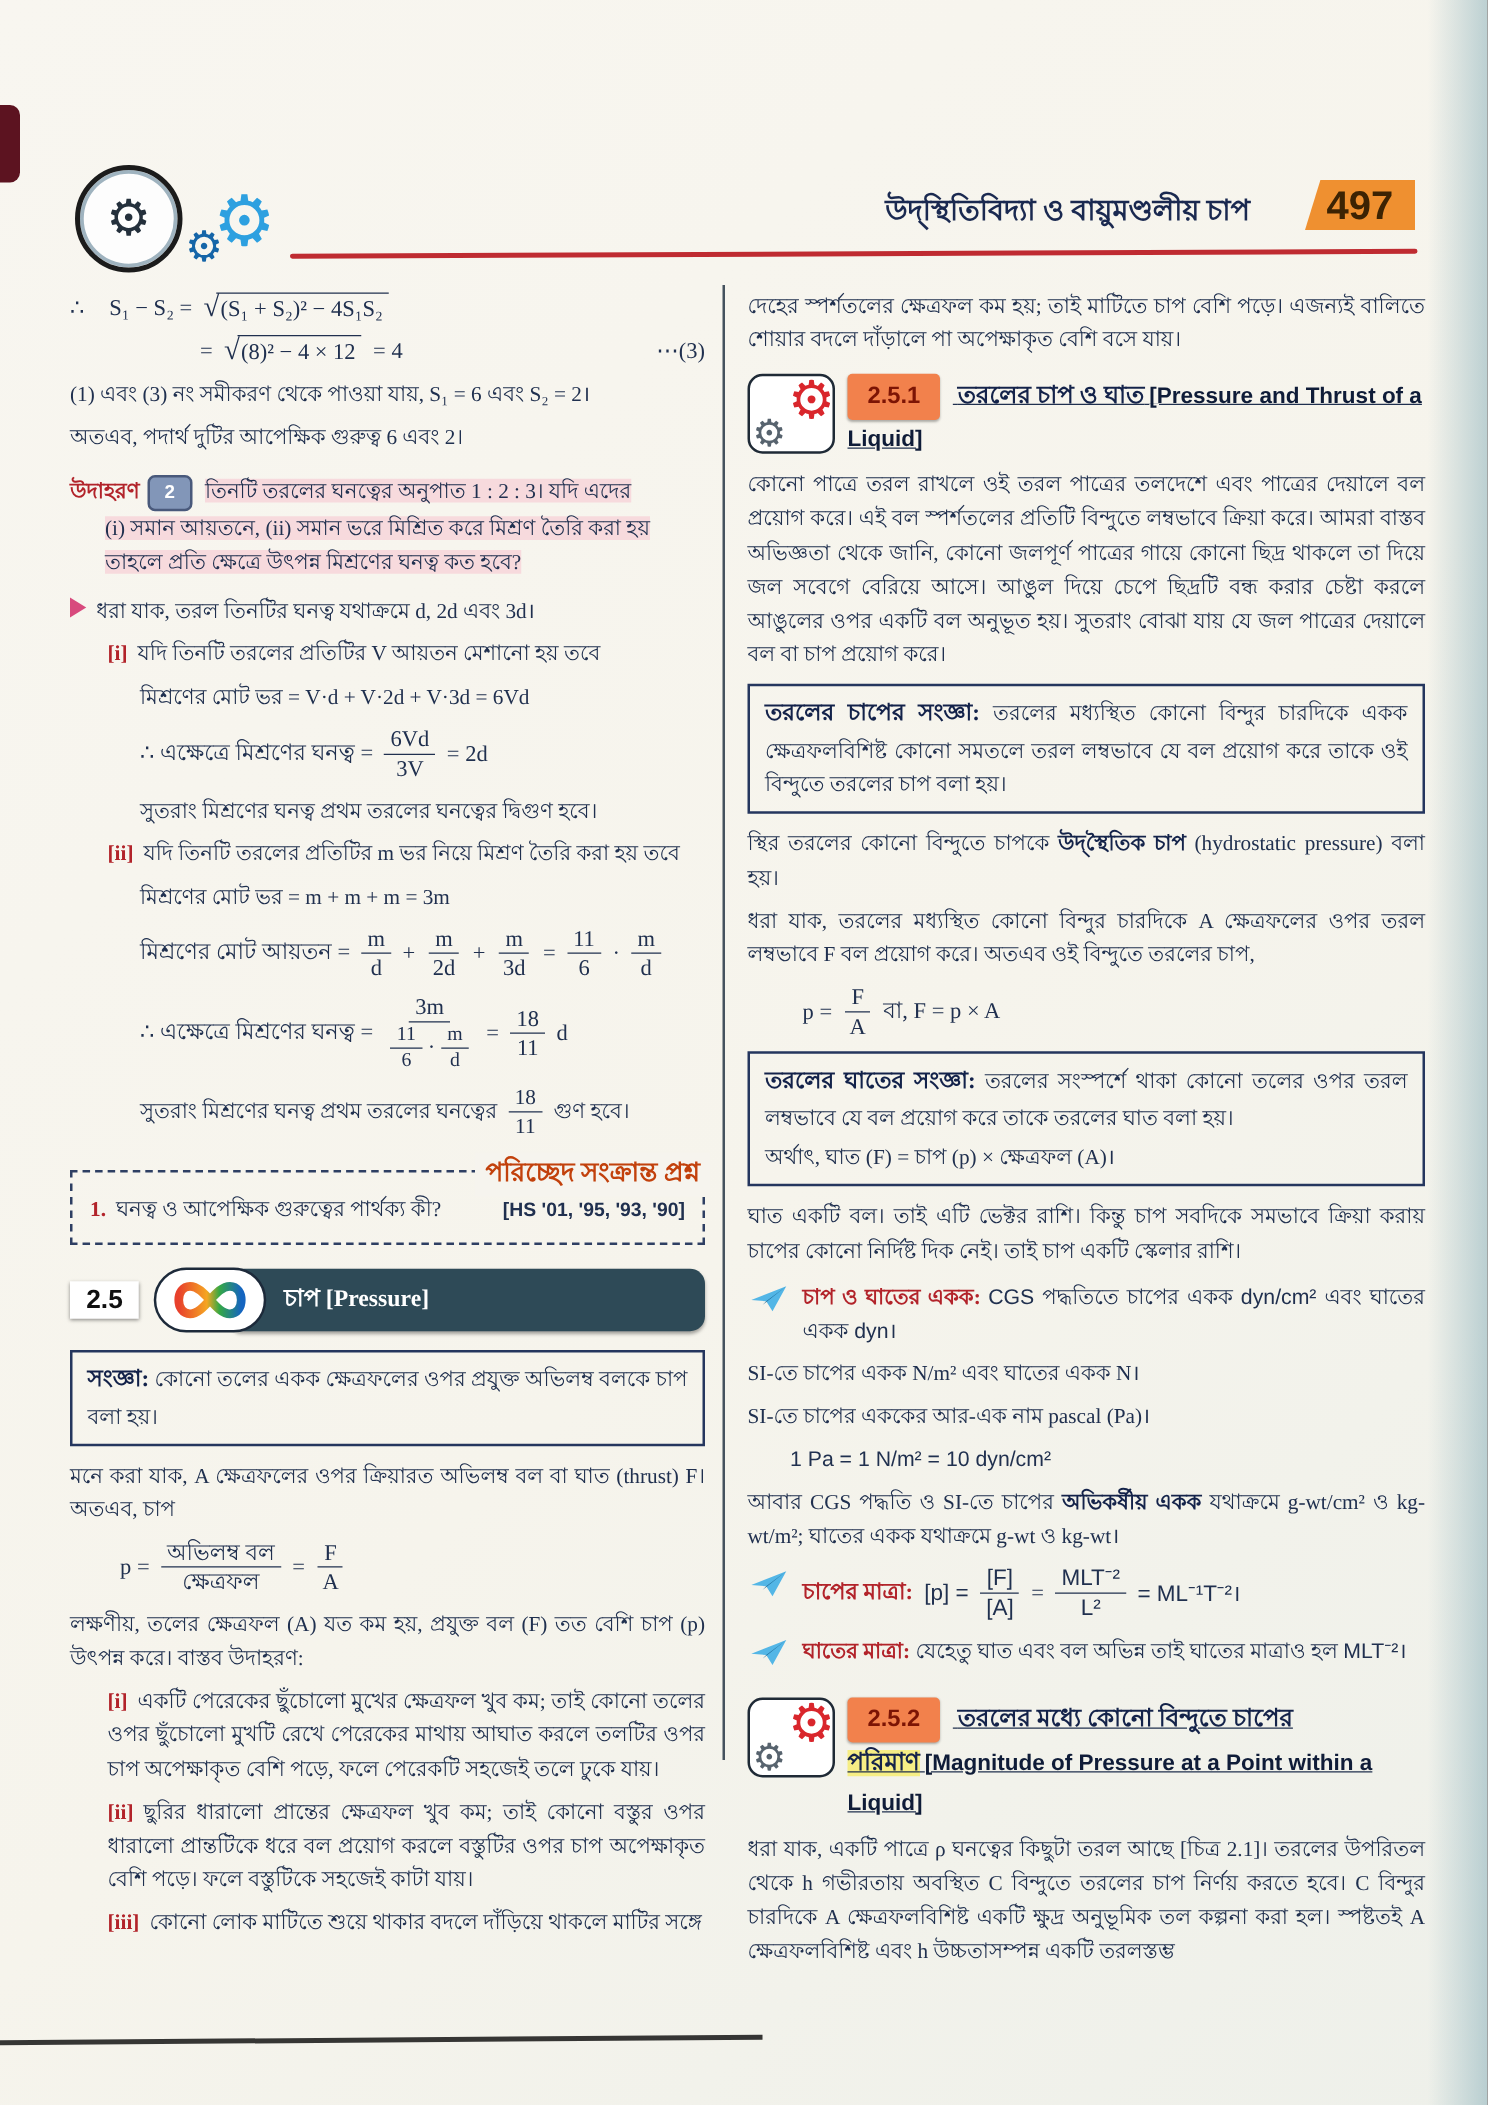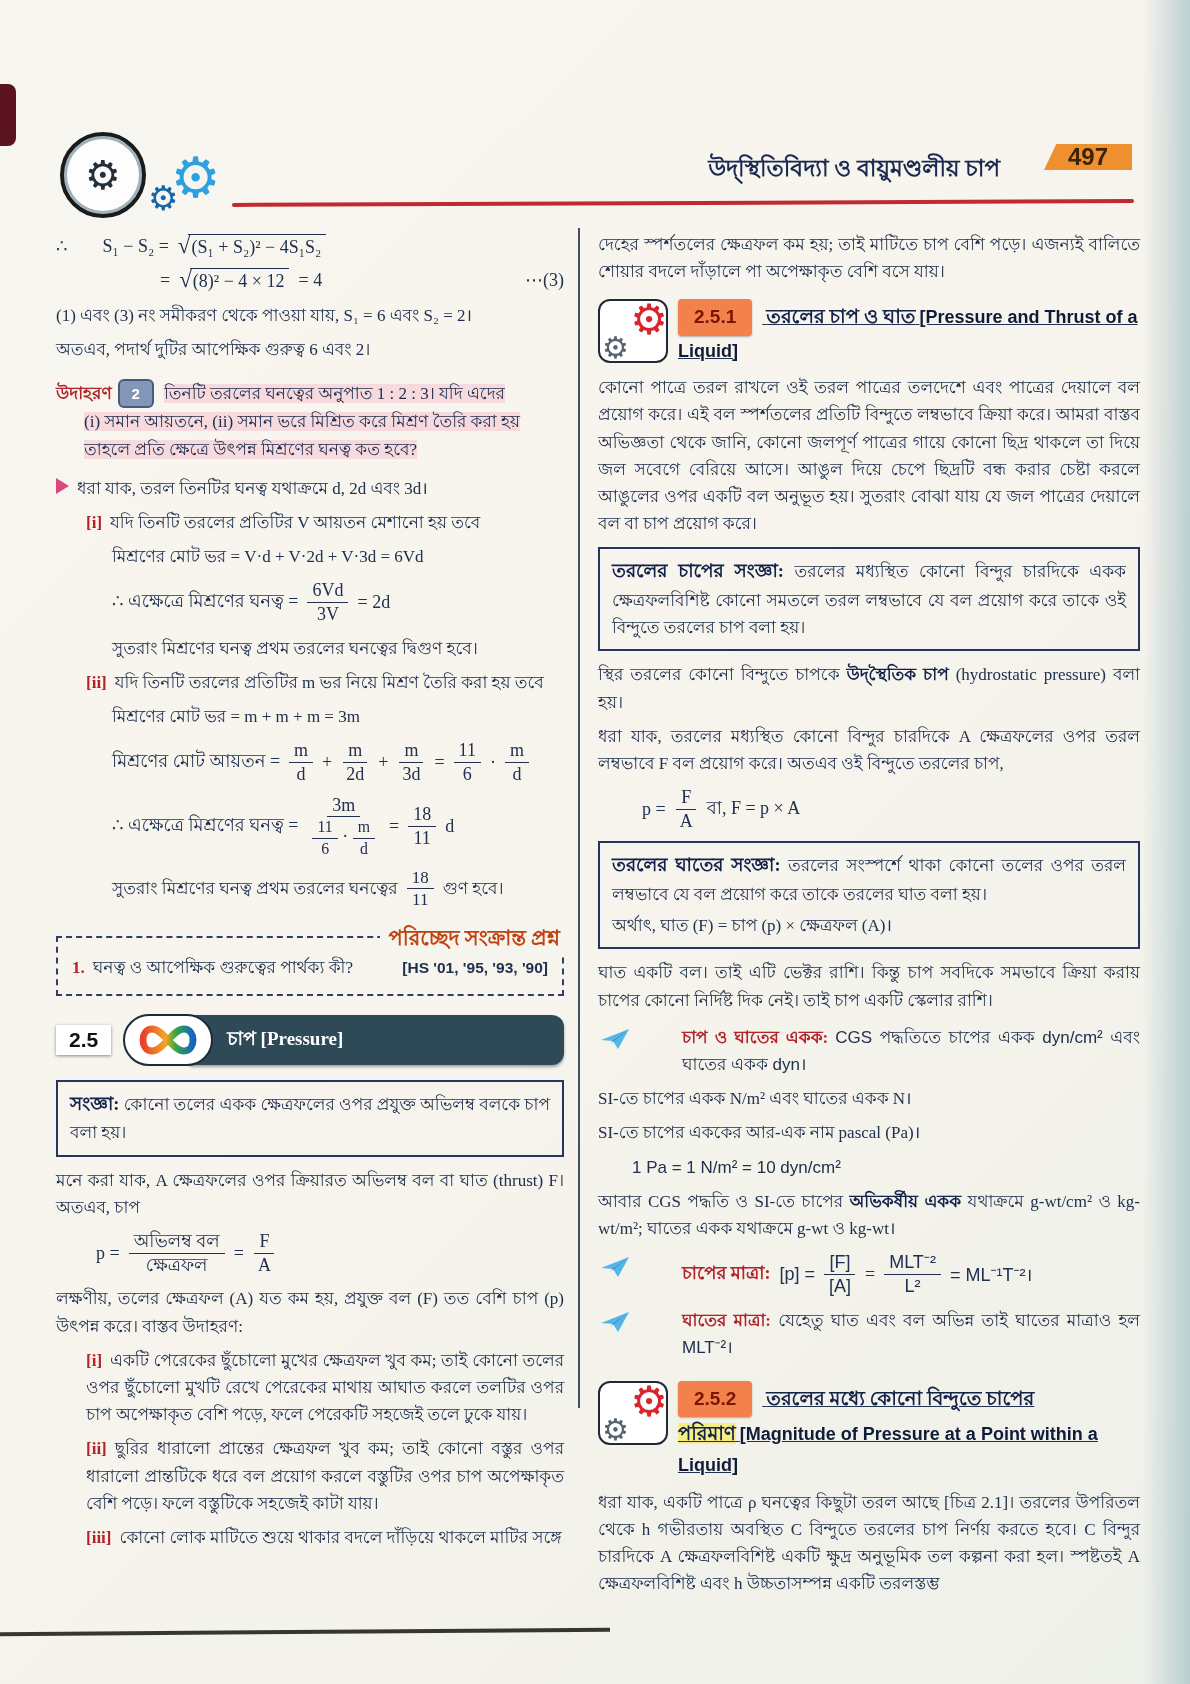--- a/index.html
+++ b/index.html
@@ -11,22 +11,22 @@
   .spine{position:absolute;left:0;top:84px;width:16px;height:62px;background:#5c1320;border-radius:0 8px 8px 0;}
   .bshadow{position:absolute;left:0;bottom:50px;width:610px;height:4px;background:#141414;transform:rotate(-.4deg);opacity:.85;}
 
   
   .logo{position:absolute;left:60px;top:132px;display:flex;align-items:flex-end;}
   .brain-circle{width:78px;height:78px;border:4px solid #1b1b1b;border-radius:50%;display:flex;align-items:center;justify-content:center;background:#fdfdfd;box-shadow:inset 0 0 0 3px #9fb3bf;}
   .brain-circle span{font-size:40px;color:#24303c;font-family:"DejaVu Sans",sans-serif;}
   .gear-blue-sm{font-size:34px;color:#1565a8;margin-left:2px;font-family:"DejaVu Sans",sans-serif;}
   .gear-blue-lg{font-size:56px;color:#2da0e0;margin-left:-8px;margin-bottom:8px;font-family:"DejaVu Sans",sans-serif;}
   .htitle{position:absolute;right:190px;top:150px;font-size:23px;font-weight:700;color:#1a2950;}
-  .ptab{position:absolute;right:58px;top:144px;width:88px;height:26px;background:#ef9030;color:#3c2303;
-        font-weight:800;font-size:24px;display:flex;align-items:center;justify-content:center;
+  .ptab{position:absolute;right:58px;top:144px;width:88px;height:40px;background:#ef9030;color:#3c2303;
+        font-weight:800;font-size:32px;display:flex;align-items:center;justify-content:center;
         clip-path:polygon(14% 0,100% 0,100% 100%,0 100%);font-family:"Liberation Sans",sans-serif;}
   .hrule{position:absolute;left:232px;right:56px;top:201px;height:4px;background:#bf2b31;border-radius:2px;transform:rotate(-.25deg);}
 
   
   .cols{position:absolute;left:56px;right:50px;top:224px;bottom:36px;display:flex;}
   .colL{width:508px;padding-right:14px;}
   .divider{width:2px;background:#45525e;margin:4px 0 240px 0;}
   .colR{flex:1;padding-left:18px;}
 
   .para{font-size:17px;line-height:1.6;text-align:justify;margin:7px 0;}
@@ -73,21 +73,21 @@
   .shead{display:flex;margin:14px 0 8px;align-items:flex-start;}
   .gearlogo{flex:0 0 auto;width:66px;height:60px;background:#fff;border:2.5px solid #1f2a36;border-radius:12px;position:relative;margin-right:10px;overflow:hidden;}
   .gearlogo .g1{position:absolute;left:2px;bottom:-4px;font-size:30px;color:#57636e;font-family:"DejaVu Sans",sans-serif;}
   .gearlogo .g2{position:absolute;right:-2px;top:-6px;font-size:42px;color:#d9262c;font-family:"DejaVu Sans",sans-serif;}
   .snum{display:inline-block;background:#f2814c;color:#7c1404;font-weight:800;font-size:19px;padding:2px 16px;border-radius:4px;margin-right:10px;font-family:"Liberation Sans",sans-serif;box-shadow:0 1px 2px rgba(0,0,0,.3);}
   .stitle-bn{font-weight:800;font-size:19.5px;color:#14234a;}
   .stitle-en{font-weight:700;font-size:18px;color:#0f1c38;font-family:"Liberation Sans",sans-serif;}
   .shead-text{line-height:1.7;text-decoration:underline;}
 
   
-  .plane-row{display:flex;align-items:flex-start;margin:10px 0 4px;gap:40px;}
+  .plane-row{display:flex;align-items:flex-start;margin:10px 0 4px;}
   .plane{flex:0 0 auto;margin:4px 12px 0 2px;}
   .prose{font-size:17px;line-height:1.6;text-align:justify;}
   .mono-math{font-family:"Liberation Sans",sans-serif;}
 </style>
 </head>
 <body>
 
 <div class="page">
   <div class="spine"></div>
   <div class="edge-right"></div>
@@ -103,21 +103,21 @@
   <div class="htitle">উদ্‌স্থিতিবিদ্যা ও বায়ুমণ্ডলীয় চাপ</div>
   <div class="ptab">497</div>
   <div class="hrule"></div>
 
   <div class="cols">
 
     <div class="colL">
 
       <div class="eqline">
         <span>∴</span>
-        <span style="margin-left:26px">S₁ − S₂ =</span>
+        <span style="margin-left:11px">S₁ − S₂ =</span>
         <span class="sqrt">
             <span class="rsign">√</span>
             <span class="rbody">(S₁ + S₂)² − 4S₁S₂</span>
           </span>
       </div>
       <div class="eqline" style="padding-left:104px;">
         <span>=</span>
         <span class="sqrt">
             <span class="rsign">√</span>
             <span class="rbody">(8)² − 4 × 12</span>

